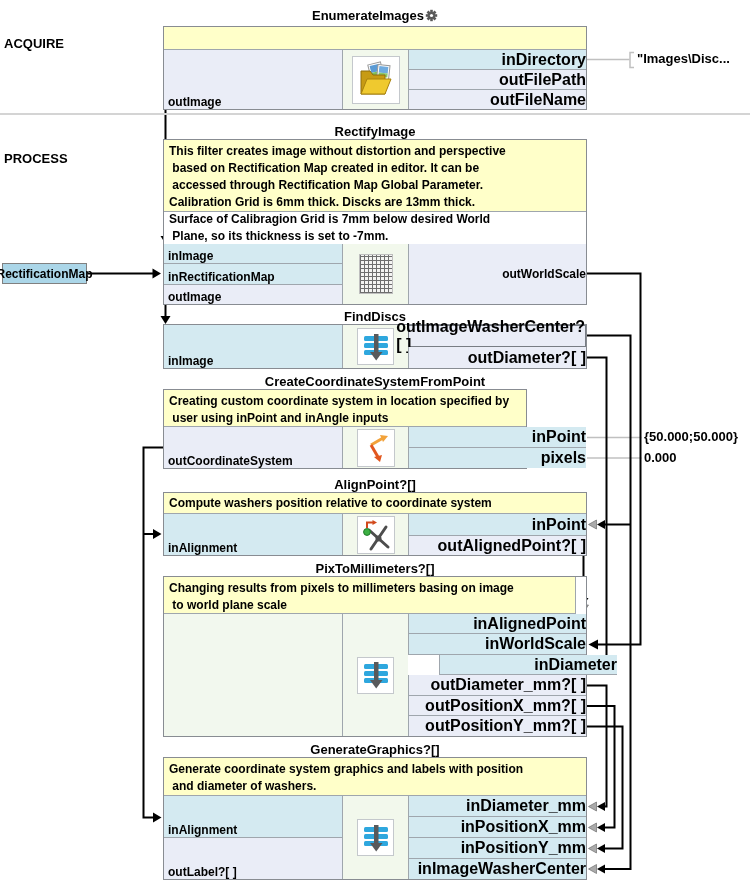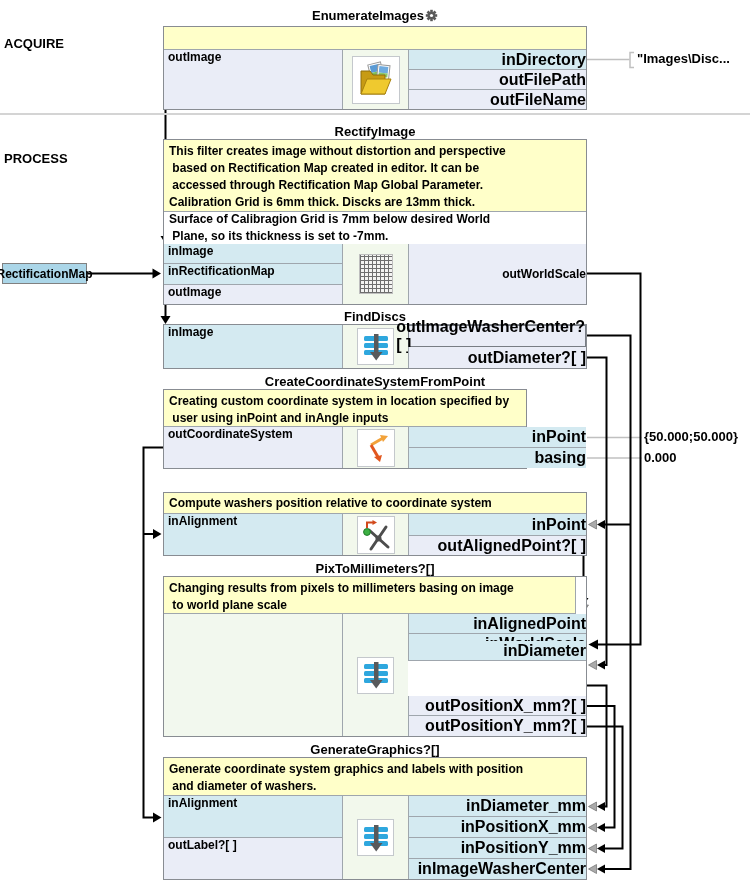--- a/index.html
+++ b/index.html
@@ -6,21 +6,21 @@
   #canvas{position:relative;width:750px;height:884px;background:#fff;overflow:hidden;
           font-family:"Liberation Sans","DejaVu Sans",sans-serif;font-weight:bold;color:#000;}
   *{box-sizing:border-box;}
   .section{position:absolute;left:4px;font-size:13px;font-weight:bold;color:#000;margin-top:35px;}
   .divider{position:absolute;left:0;top:113px;width:750px;height:2px;background:#D4D4D4;}
   .ftitle{position:absolute;text-align:center;font-size:13px;font-weight:bold;height:16px;line-height:16px;}
   .ftitle .gear{vertical-align:-2px;margin-left:1px;}
   .block{position:absolute;border:1px solid #888C92;background:#fff;}
   .comment{position:absolute;left:0;top:0;width:100%;background:#FFFFC9;border-bottom:1px solid #9FA6AD;
            padding:3px 4px 0 5px;font-size:12px;line-height:17px;white-space:pre-wrap;}
-  .cell{position:absolute;display:flex;align-items:flex-start;border-right:1px solid #9FA6AD;border-bottom:1px solid #9FA6AD;}
+  .cell{position:absolute;display:flex;align-items:flex-end;border-right:1px solid #9FA6AD;border-bottom:1px solid #9FA6AD;}
   .cell.nb{border-bottom:none;}
   .cell.pl{padding-left:4px;}
   .icon-cell{position:absolute;display:flex;align-items:center;justify-content:center;background:#F2F8EC;border-bottom:1px solid #9FA6AD;}
   .icon-cell.nb{border-bottom:none;}
   .rrow{position:absolute;left:244px;width:178px;display:flex;align-items:center;justify-content:flex-end;
         border-left:1px solid #9FA6AD;border-bottom:1px solid #9FA6AD;font-size:16px;}
   .rrow.nb{border-bottom:none;}
   .rcell{position:absolute;left:244px;width:178px;display:flex;align-items:center;justify-content:flex-end;
          border-left:1px solid #9FA6AD;font-size:12px;}
   .in{background:#D4EAF1;}
@@ -209,26 +209,27 @@
             <polygon points="29,5 21,4 24,11" fill="#F2A23A"></polygon>
             <line x1="12" y1="14" x2="19" y2="26" stroke="#E2571E" stroke-width="3"></line>
             <polygon points="21,31 15,26 23,24" fill="#E2571E"></polygon>
           </svg>
       </div>
     </div>
     <div class="rrow in" style="top:37px;height:21px;">
         <span>inPoint</span>
       </div>
     <div class="rrow in nb" style="top:58px;height:20px;">
-        <span>basing</span>
+        <span>pixels</span>
       </div>
   </div>
   <div class="val" style="left:644px;top:429px;">{50.000;50.000}</div>
   <div class="val" style="left:644px;top:450px;">0.000</div>
 
+  <div class="ftitle" style="left:163px;top:477px;width:424px;"><span>AlignPoint?[]</span></div>
   <div class="block" style="left:163px;top:492px;width:424px;height:64px;">
     <div class="comment" style="height:21px;padding-top:2px;">Compute washers position relative to coordinate system</div>
     <div class="cell in pl nb" style="left:0;top:21px;width:179px;height:41px;">
         <span class="pt">inAlignment</span>
       </div>
     <div class="icon-cell nb" style="left:179px;top:21px;width:65px;height:41px;">
       <div class="icoframe" style="width:38px;height:38px">
         <svg width="36" height="36" viewBox="0 0 36 36">
             <g stroke="#4D4D4D" stroke-width="3" stroke-linecap="round">
               <line x1="11" y1="13" x2="30" y2="30"></line>
@@ -264,22 +265,25 @@
             <polygon points="9,20 21.5,20 15.2,28.5" fill="#58595B"></polygon>
           </svg>
       </div>
     </div>
     <div class="rrow in" style="top:37px;height:20px;">
         <span>inAlignedPoint</span>
       </div>
     <div class="rrow in" style="top:57px;height:21px;">
         <span>inWorldScale</span>
       </div>
-    <div class="rrow in" style="top:64px;height:20px;">
+    <div class="rrow in" style="top:78px;height:20px;margin-left:31px;">
         <span>inDiameter</span>
+      </div>
+    <div class="rrow out" style="top:98px;height:21px;">
+        <span>outDiameter_mm?[ ]</span>
       </div>
     <div class="rrow out" style="top:119px;height:20px;">
         <span>outPositionX_mm?[ ]</span>
       </div>
     <div class="rrow out nb" style="top:139px;height:20px;">
         <span>outPositionY_mm?[ ]</span>
       </div>
   </div>
 
   <div class="ftitle" style="left:163px;top:742px;width:424px;"><span>GenerateGraphics?[]</span></div>

